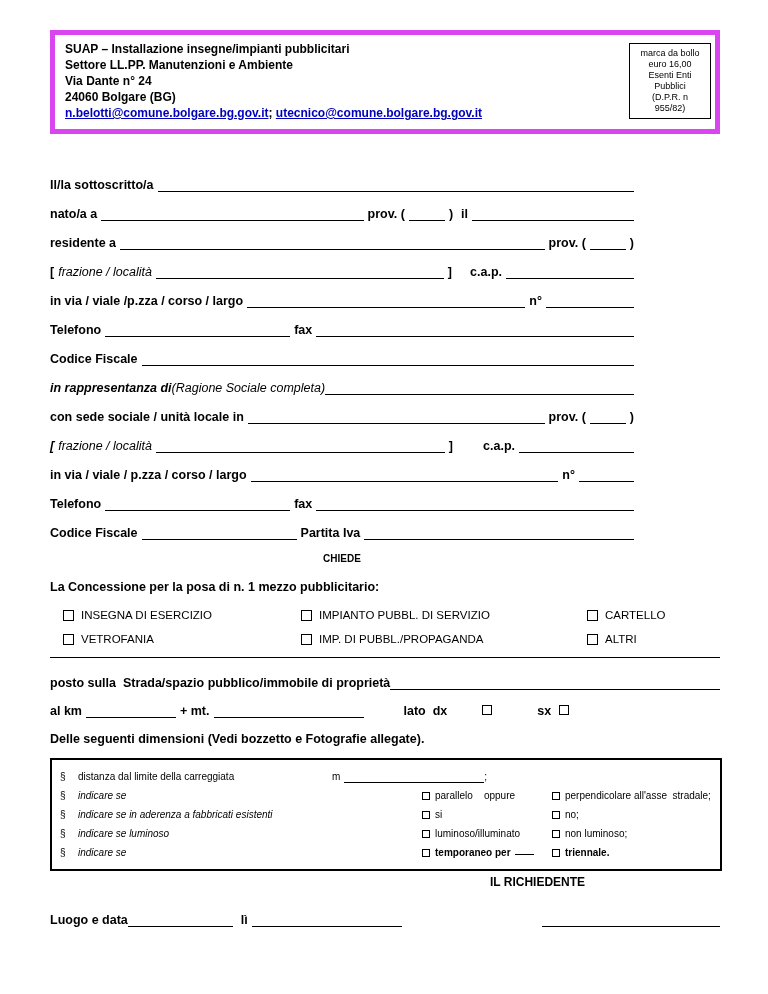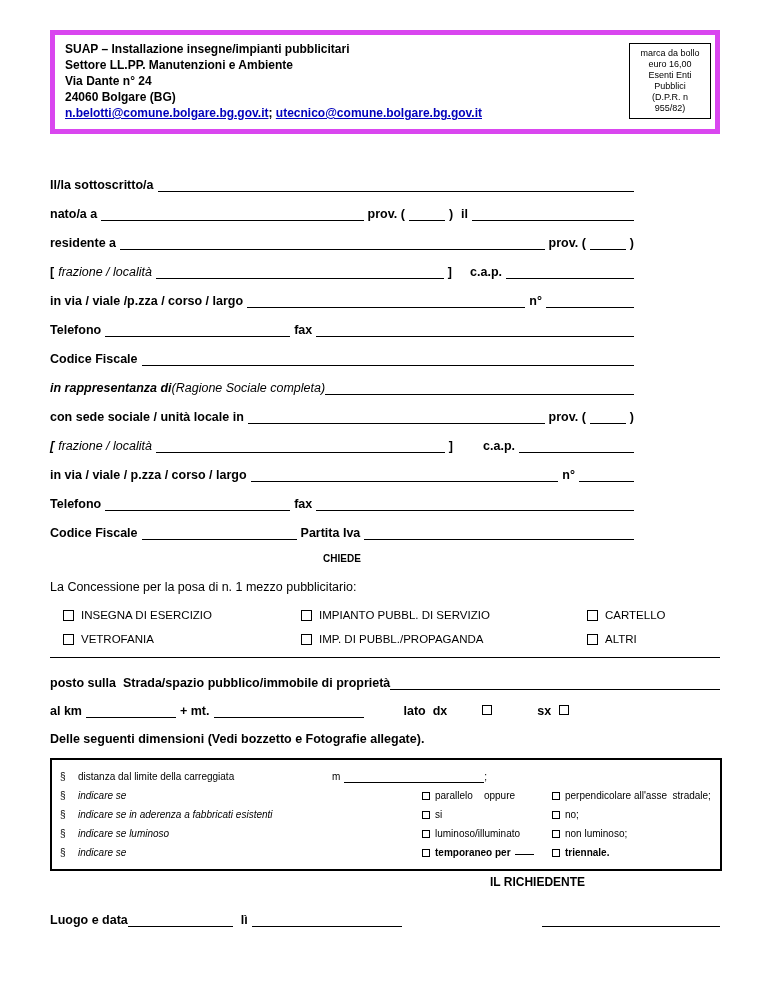--- a/index.html
+++ b/index.html
@@ -24,21 +24,21 @@
   .grow { flex:1 1 auto; }
   .ml4{margin-left:4px} .ml8{margin-left:8px} .ml18{margin-left:18px}
   .ml30{margin-left:30px} .ml35{margin-left:35px} .ml40{margin-left:40px} .ml45{margin-left:45px}
   .mr4{margin-right:4px}
   .w36{width:36px} .w52{width:52px} .w55{width:55px} .w70{width:70px} .w88{width:88px}
   .w90{width:90px} .w105{width:105px} .w115{width:115px} .w128{width:128px} .w140{width:140px}
   .w150{width:150px} .w155{width:155px} .w162{width:162px} .w165{width:165px} .w178{width:178px} .w185{width:185px}
 
   
   .chiede { width:584px; text-align:center; font-weight:bold; font-size:10px; margin-top:10px; }
-  .concessione { font-size:12.5px; font-weight:normal; margin-top:16px; }
+  .concessione { font-size:12.5px; font-weight:bold; margin-top:16px; }
   .cbgrid { margin-top:14px; font-size:11.5px; }
   .cbrow { display:flex; margin-bottom:10px; height:14px; }
   .cbcell { display:flex; align-items:center;padding-left:13px; }
   .cbcell .box { width:11px; height:11px; border:1.4px solid #000; margin-right:7px; flex:0 0 auto; }
   .c1 { flex:0 0 238px; } .c2 { flex:0 0 286px; } .c3 { flex:1 1 auto; }
   .sepline { height:2px; border-bottom:1.2px solid #000; width:670px; margin-top:10px; }
 
   .low { width:670px; margin-top:16px; }
   .sq { width:10px; height:10px; border:1.3px solid #000; flex:0 0 auto; align-self:center; }
 

